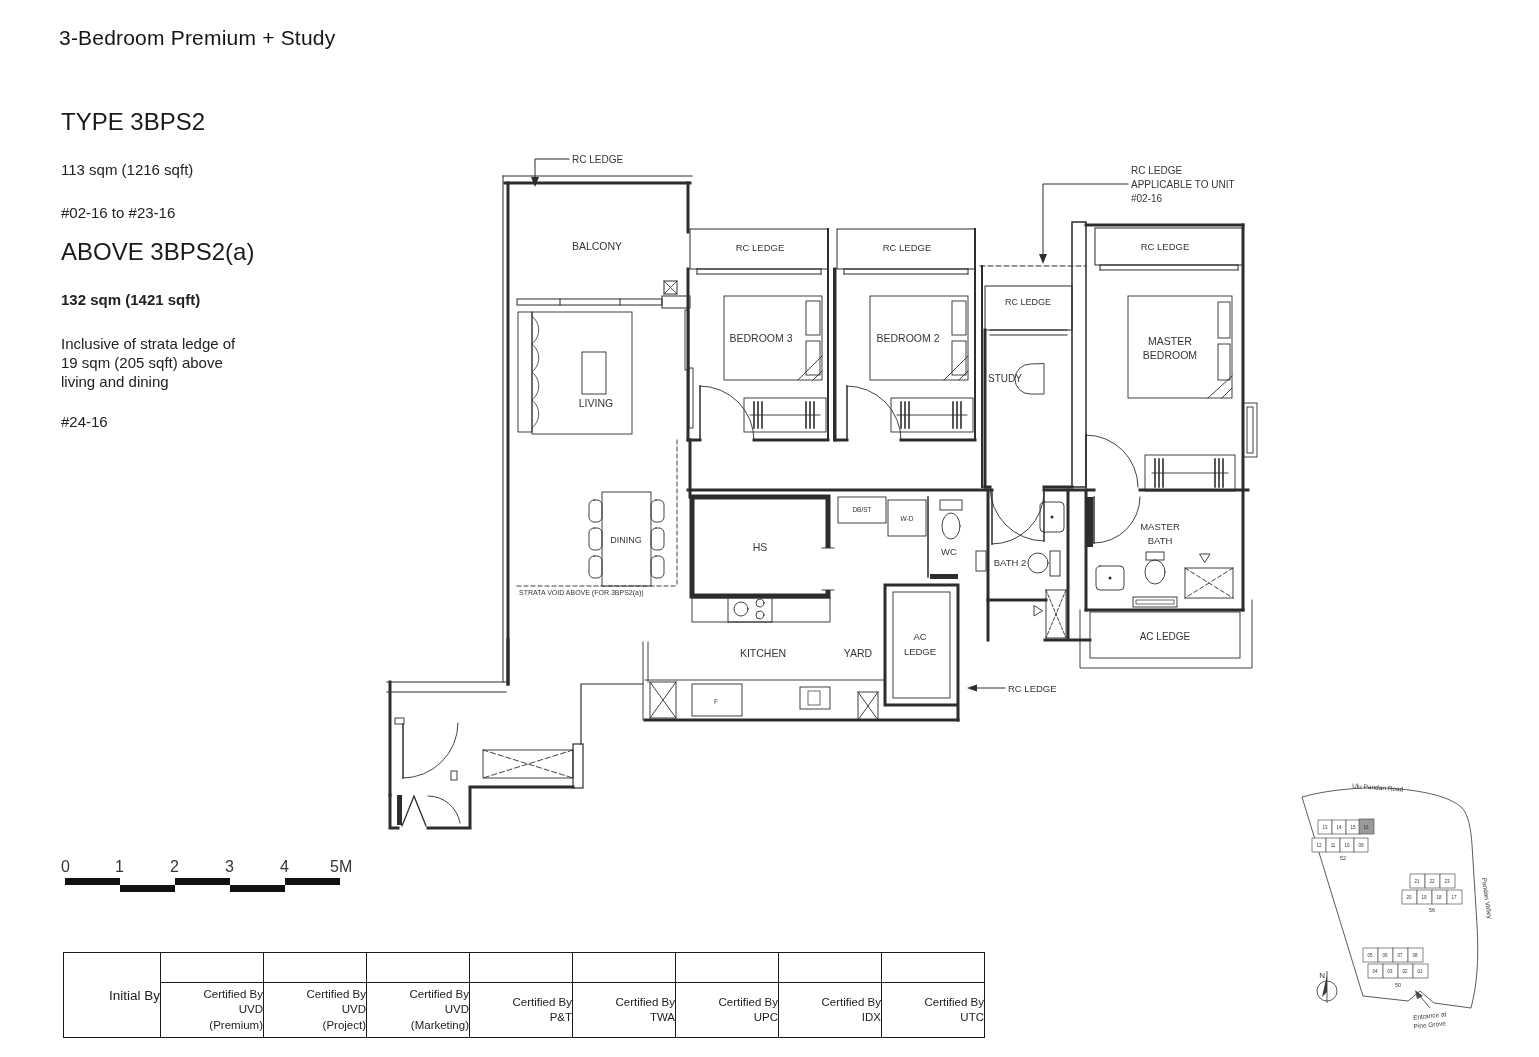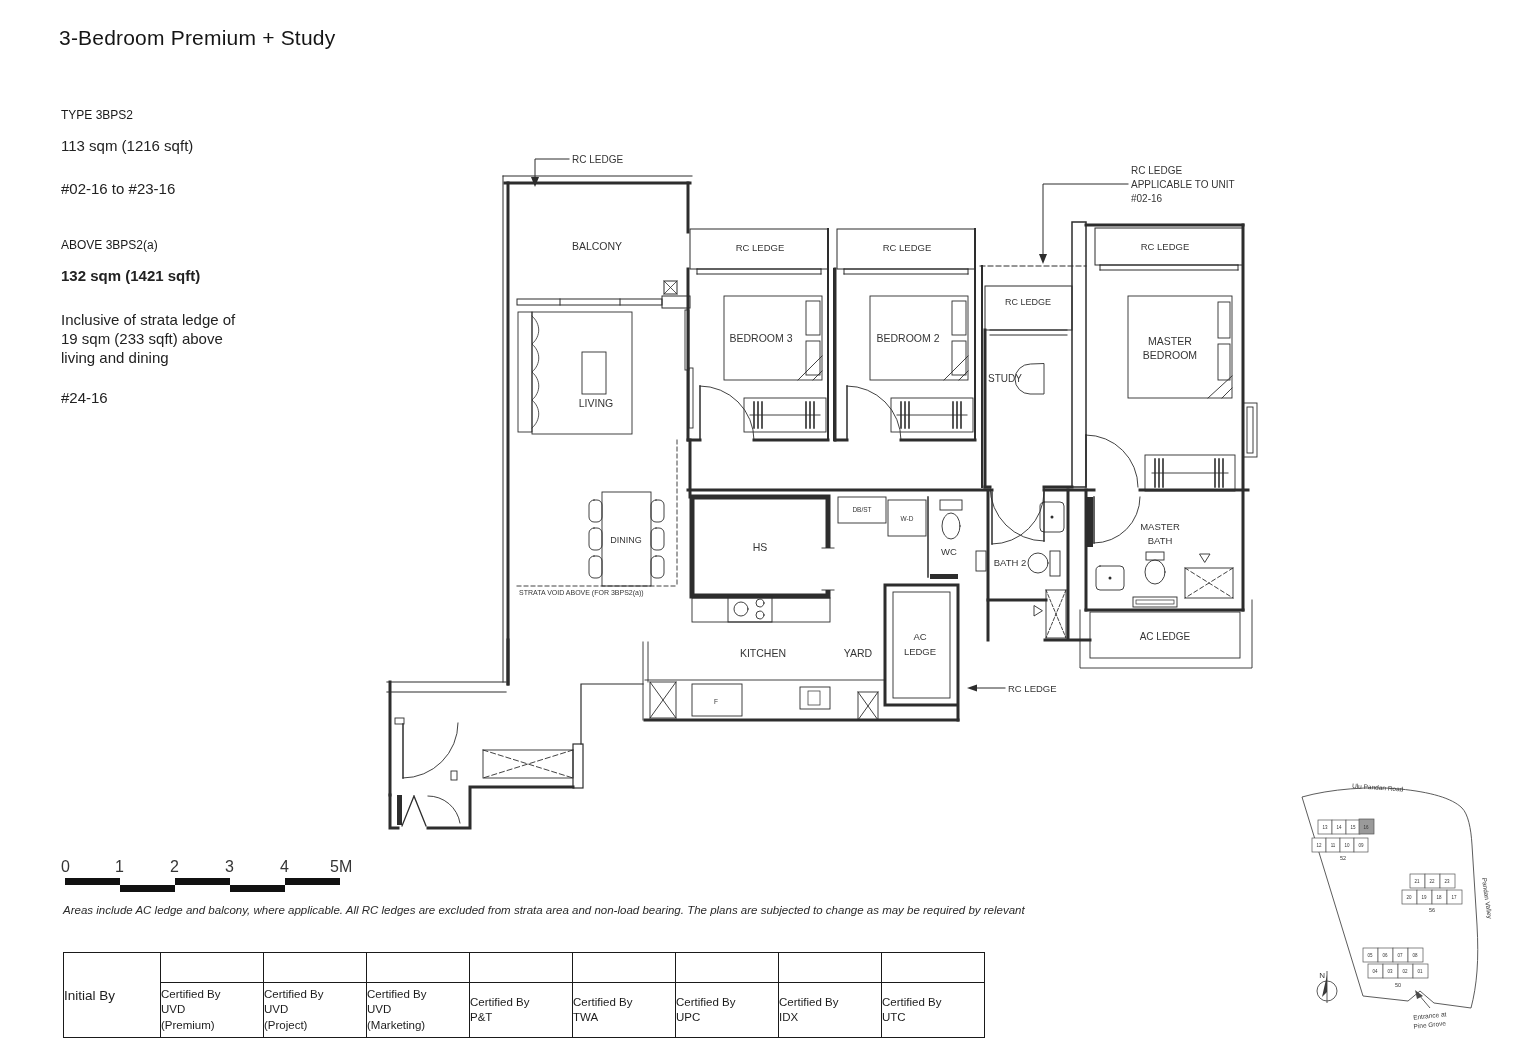--- a/index.html
+++ b/index.html
@@ -1,25 +1,25 @@
 <!DOCTYPE html>
 <html><head>
 <meta charset="utf-8">
 <style>
   * { margin:0; padding:0; box-sizing:border-box; }
   html,body { width:1539px; height:1057px; background:#ffffff; font-family:"Liberation Sans", sans-serif; color:#1c1c1c; }
   body { position:relative; overflow:hidden; }
   .abs { position:absolute; }
   .title { left:59px; top:26px; font-size:21px; letter-spacing:.2px; color:#151515; }
-  .type-name { font-size:12px; color:#1a1a1a; }
-  .body-txt { font-size:15px; color:#222; }
+  .type-name { font-size:24px; color:#1a1a1a; }
+  .body-txt { font-size:15px; color:#222;margin-top:24px; }
   .info { line-height:19px; }
   .disc { left:63px; top:903px; font-style:italic; font-size:11.5px; color:#2a2a2a; line-height:15px; white-space:nowrap; }
   table.cert { position:absolute; left:63px; top:952px; border-collapse:collapse; table-layout:fixed; }
-  table.cert td { border:1.5px solid #1a1a1a; text-align:left; vertical-align:middle; background:#fff; }
+  table.cert td { border:1.5px solid #1a1a1a; text-align:right; vertical-align:middle; background:#fff; }
   td.initial { width:97px; font-size:13.5px; }
   td.sig { height:30px; }
   td.lbl { width:103px; height:55px; font-size:11.5px; line-height:1.32; }
   td.lbl span { display:block; }
   svg text { font-family:"Liberation Sans", sans-serif; fill:#353535; stroke:none; }
   .mid { text-anchor:middle; }
 </style>
 </head>
 <body>
 
@@ -27,21 +27,21 @@
 
 <div class="abs type-name" style="left:61px; top:108px;">TYPE 3BPS2</div>
 <div class="abs body-txt" style="left:61px; top:137px;">113 sqm (1216 sqft)</div>
 <div class="abs body-txt" style="left:61px; top:180px;">#02-16 to #23-16</div>
 
 <div class="abs type-name" style="left:61px; top:238px;">ABOVE 3BPS2(a)</div>
 <div class="abs body-txt" style="left:61px; top:267px;font-weight:bold;">132 sqm (1421 sqft)</div>
 
 <div class="abs body-txt info" style="left:61px; top:310px;">
   <div>Inclusive of strata ledge of</div>
-  <div>19 sqm (233 sqft) above</div>
+  <div>19 sqm (205 sqft) above</div>
   <div>living and dining</div>
 </div>
 <div class="abs body-txt" style="left:61px; top:389px;">#24-16</div>
 
 <svg class="abs" style="left:385px; top:145px;" width="880" height="700" viewBox="385 145 880 700">
   <g stroke="#2d2d2d" fill="none" stroke-width="1" stroke-linecap="square">
 
     <path d="M569,159 H535 V177"></path>
     <polygon points="531,177 539,177 535,187" fill="#2d2d2d" stroke="none"></polygon>
     <text x="572" y="163" font-size="10">RC LEDGE</text>
@@ -297,21 +297,20 @@
   <g fill="#111">
     <rect x="7" y="20" width="55" height="7"></rect>
     <rect x="117" y="20" width="55" height="7"></rect>
     <rect x="227" y="20" width="55" height="7"></rect>
     <rect x="62" y="27" width="55" height="7"></rect>
     <rect x="172" y="27" width="55" height="7"></rect>
   </g>
 </svg>
 
 <div class="abs disc">
-  <div>Areas include AC ledge and balcony, where applicable. All RC ledges are excluded from strata area and non-load bearing. The plans are subjected to change as may be required by relevant</div>
 </div>
 
 <table class="cert">
   <tbody>
       <tr>
     <td class="initial" rowspan="2">Initial By</td>
     <td class="sig"></td>
     <td class="sig"></td>
     <td class="sig"></td>
     <td class="sig"></td>

